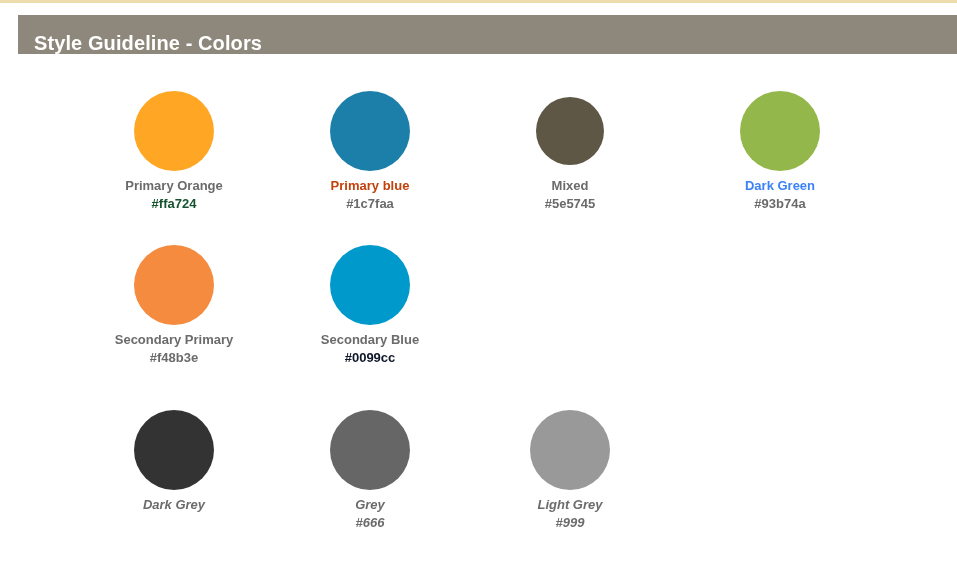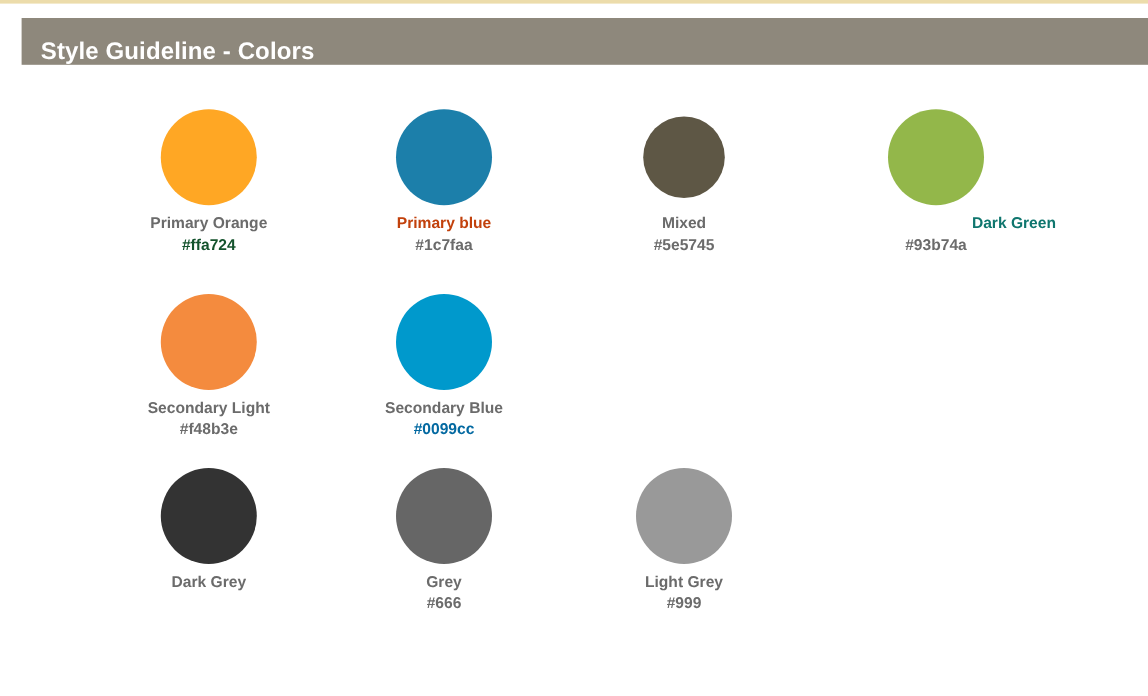--- a/index.html
+++ b/index.html
@@ -61,21 +61,21 @@
     height: 520px;
   }
 
   .swatch-row {
     position: absolute;
     left: 0;
     width: 884px;
   }
   .row-1 { top: 25px;  height: 160px; }
   .row-2 { top: 179px; height: 160px; }
-  .row-3 { top: 324px; height: 170px; }
+  .row-3 { top: 344px; height: 170px; font-style: italic; }
 
   .swatch {
     position: absolute;
     width: 200px;
     text-align: center;
   }
   
   .col-1 { left: 74px;  }
   .col-2 { left: 270px; }
   .col-3 { left: 470px; }
@@ -146,40 +146,40 @@
           <span class="dot size-sm" style="background: rgb(94, 87, 69);"></span>
         </div>
         <span class="swatch-label" style="color: rgb(107, 107, 107);">Mixed</span>
         <span class="swatch-hex" style="color: rgb(107, 107, 107);">#5e5745</span>
       </div>
 
       <div class="swatch col-4">
         <div class="dot-wrap">
           <span class="dot size-lg" style="background: rgb(147, 183, 74);"></span>
         </div>
-        <span class="swatch-label" style="color: #0f766e; text-align: right;">Dark Green</span>
+        <span class="swatch-label" style="color: #3b82f6;">Dark Green</span>
         <span class="swatch-hex" style="color: rgb(107, 107, 107);">#93b74a</span>
       </div>
     </div>
 
     <div class="swatch-row row-2">
       <div class="swatch col-1">
         <div class="dot-wrap">
           <span class="dot size-lg" style="background: rgb(244, 139, 62);"></span>
         </div>
-        <span class="swatch-label" style="color: rgb(107, 107, 107);">Secondary Light</span>
+        <span class="swatch-label" style="color: rgb(107, 107, 107);">Secondary Primary</span>
         <span class="swatch-hex" style="color: rgb(107, 107, 107);">#f48b3e</span>
       </div>
 
       <div class="swatch col-2">
         <div class="dot-wrap">
           <span class="dot size-lg" style="background: rgb(0, 153, 204);"></span>
         </div>
         <span class="swatch-label" style="color: rgb(107, 107, 107);">Secondary Blue</span>
-        <span class="swatch-hex" style="color: #0369a1;">#0099cc</span>
+        <span class="swatch-hex" style="color: #0f172a;">#0099cc</span>
       </div>
     </div>
 
     <div class="swatch-row row-3">
       <div class="swatch col-1">
         <div class="dot-wrap">
           <span class="dot size-lg" style="background: rgb(51, 51, 51);"></span>
         </div>
         <span class="swatch-label" style="color: rgb(107, 107, 107);">Dark Grey</span>
       </div>

